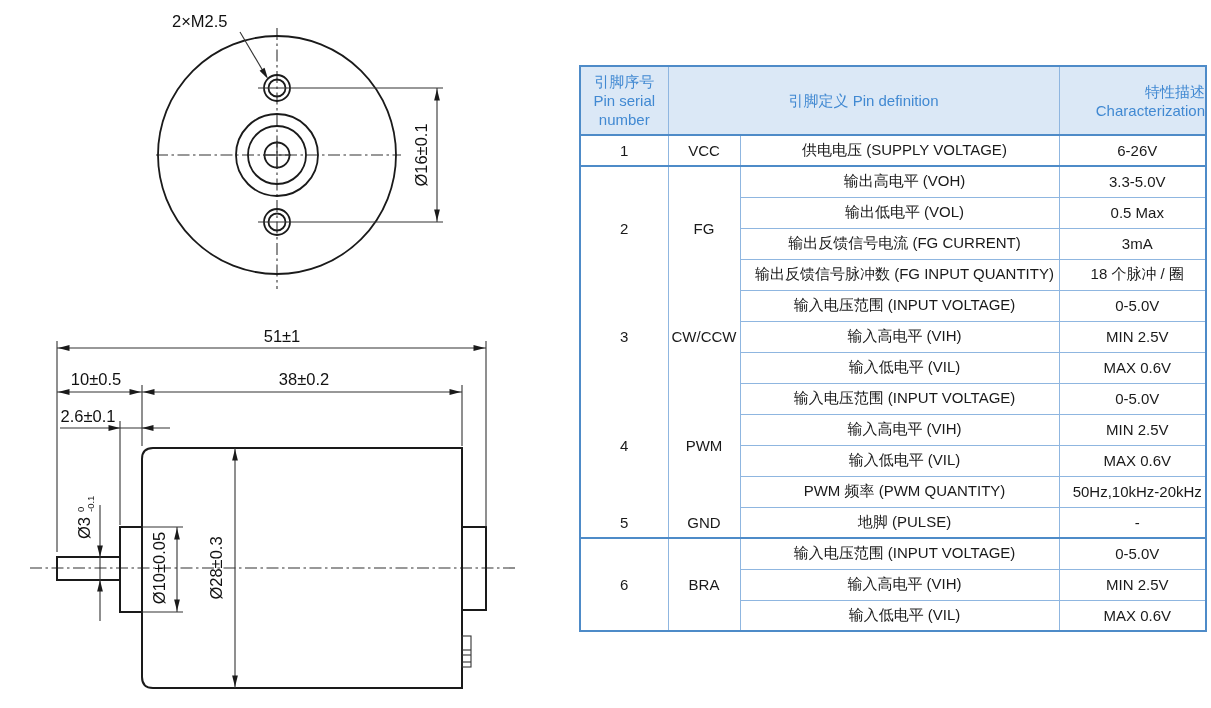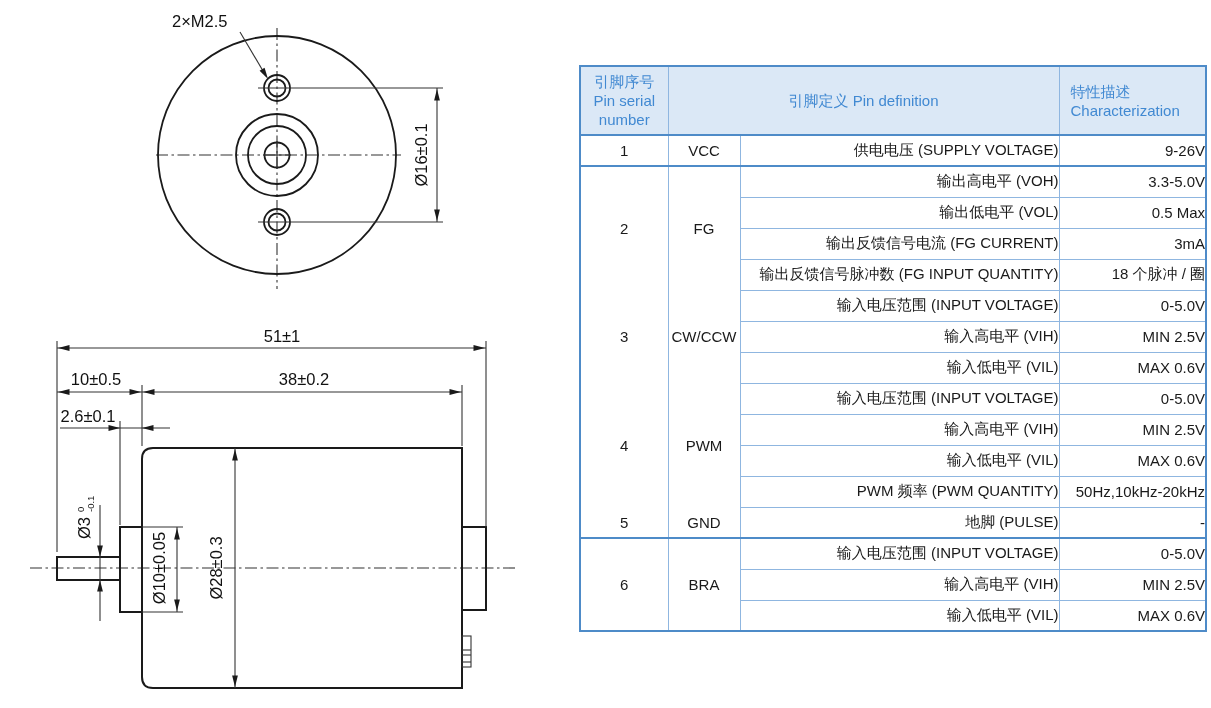--- a/index.html
+++ b/index.html
@@ -23,24 +23,24 @@
     border:2px solid #4e8bc8;
     font-size:15px; color:#1a1a1a;
   }
   .spec-table th, .spec-table td { border:1px solid #8fb6e0; vertical-align:middle; }
   .spec-table thead th {
     background:#dbe8f6; color:#4189d2; font-weight:normal;
     border-bottom:2px solid #4e8bc8; height:69px;
     white-space:pre-line; line-height:19px; font-size:15px;
   }
   .spec-table thead th.h-center { text-align:center; }
-  .spec-table thead th.h-left { text-align:left; padding-left:11px; }
+  .spec-table thead th.h-left { text-align:right; padding-left:11px; }
   .spec-table tbody td { height:31px; }
   .spec-table td.num, .spec-table td.name { text-align:center; }
-  .spec-table td.def, .spec-table td.val { text-align:right; padding-left:10px; }
+  .spec-table td.def, .spec-table td.val { text-align:center; padding-left:10px; }
   .spec-table tr.group-end td { border-bottom:2px solid #4e8bc8; }
   .spec-table td.no-top { border-top-style:hidden; }
 </style>
 </head>
 <body>
 
 <div class="canvas">
 
   <svg class="drawing-svg" width="560" height="708" viewBox="0 0 560 708">
     <defs>
@@ -163,21 +163,21 @@
         <th class="h-center" colspan="2">引脚定义 Pin definition</th>
         <th class="h-left">特性描述
 Characterization</th>
       </tr>
     </thead>
     <tbody>
       <tr class="group-end">
         <td class="num">1</td>
         <td class="name">VCC</td>
         <td class="def">供电电压 (SUPPLY VOLTAGE)</td>
-        <td class="val">9-26V</td>
+        <td class="val">6-26V</td>
       </tr>
       <tr>
         <td class="num" rowspan="4">2</td>
         <td class="name" rowspan="4">FG</td>
         <td class="def">输出高电平 (VOH)</td>
         <td class="val">3.3-5.0V</td>
       </tr>
       <tr>
         <td class="def">输出低电平 (VOL)</td>
         <td class="val">0.5 Max</td>

